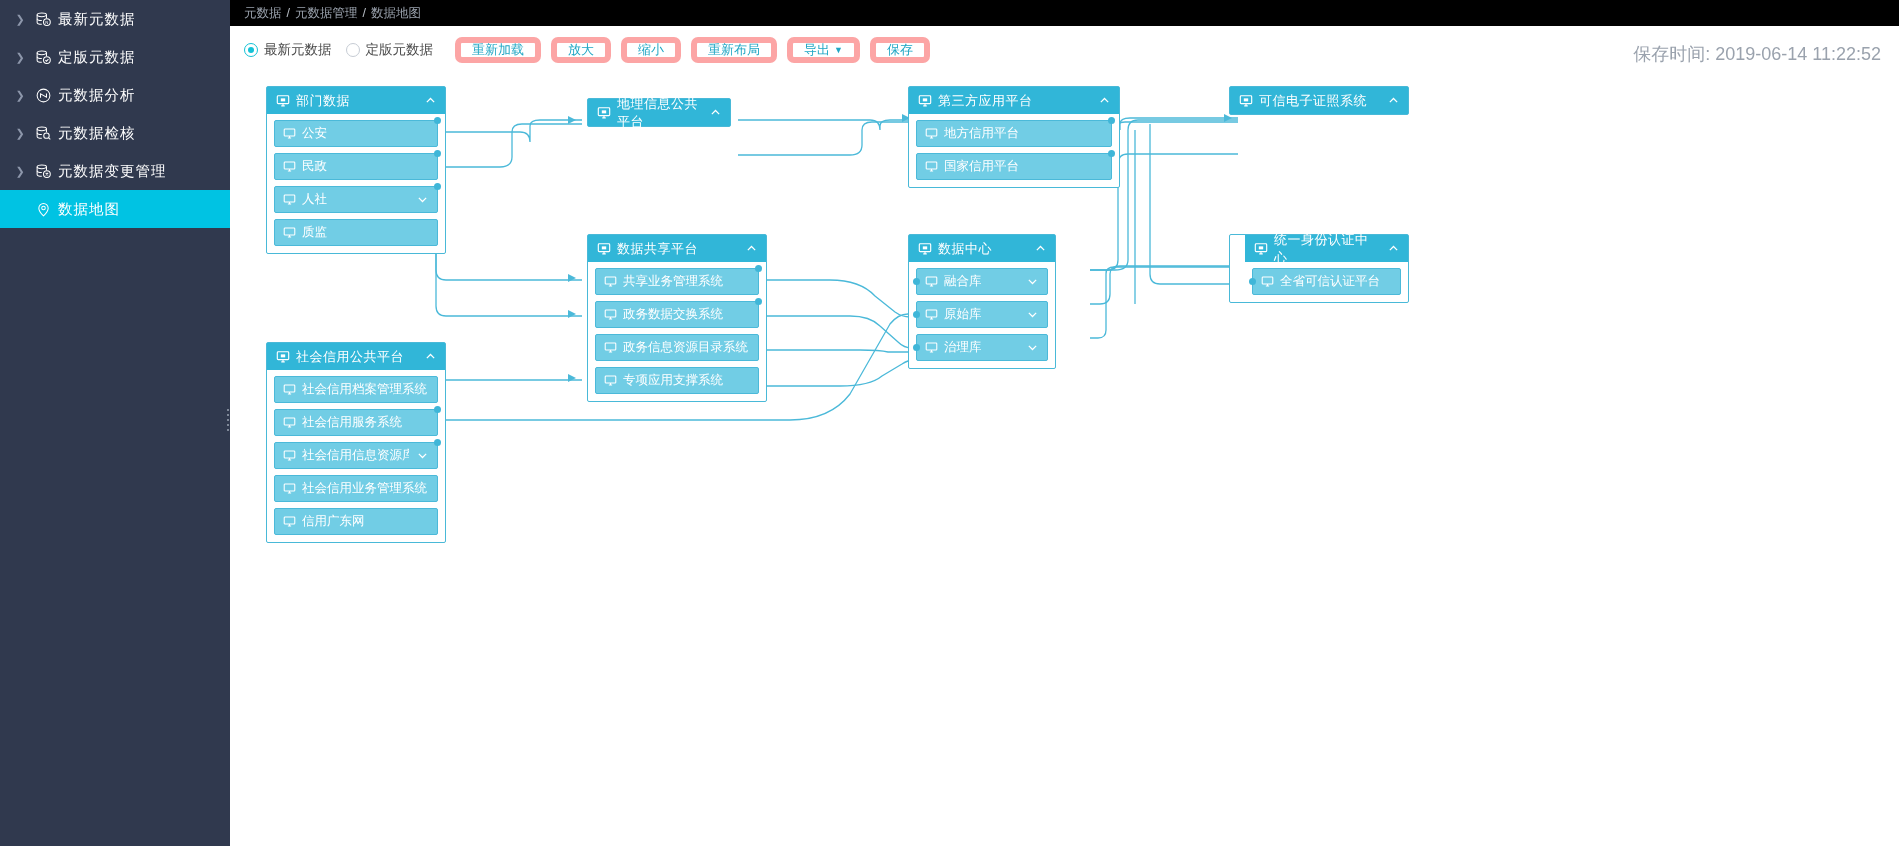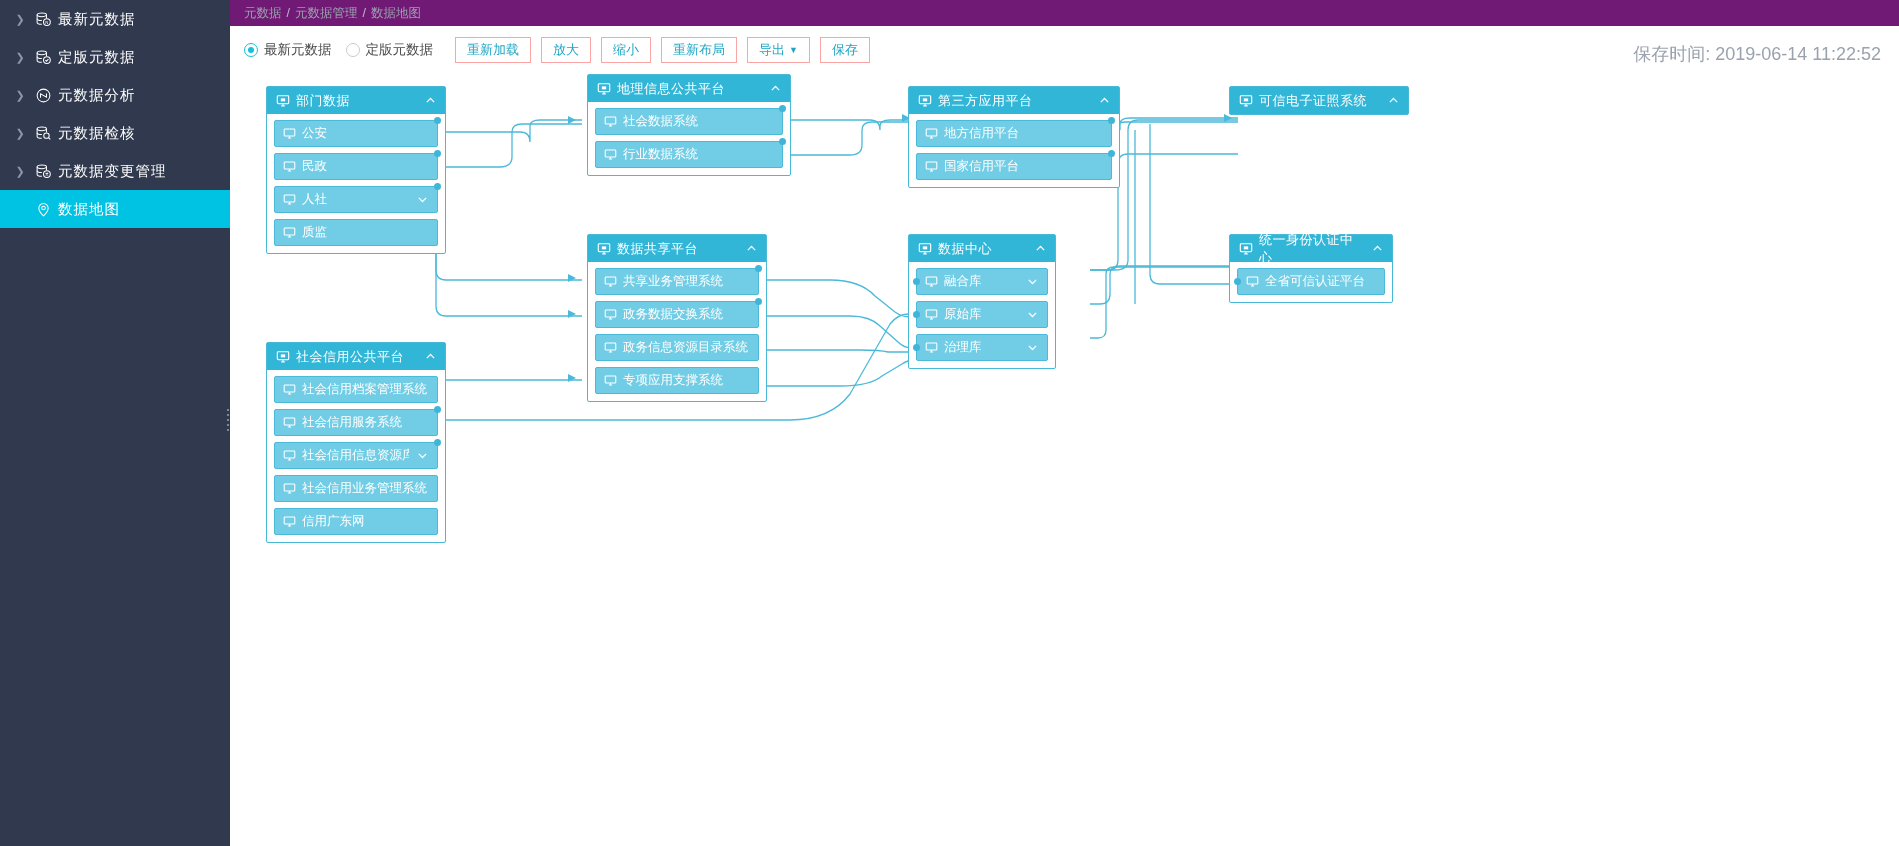--- a/index.html
+++ b/index.html
@@ -34,42 +34,42 @@
   .side-resizer {
     position: absolute; left: 224px; top: 400px; width: 8px; height: 40px;
     display: flex; flex-direction: column; align-items: center;
     justify-content: center; gap: 3px; cursor: col-resize; z-index: 40;
   }
   .side-resizer i { width: 2px; height: 2px; background: #9aa3b2; border-radius: 50%; display:block; }
 
   
   .main { flex: 1 1 auto; height: 846px; position: relative; background: #ffffff; }
   .breadcrumb {
-    height: 26px; background: #701a75; display: flex; align-items: center;
+    height: 26px; background: #000000; display: flex; align-items: center;
     padding-left: 14px; font-size: 12.5px; color: #9aa2ad; gap: 5px;
   }
   .breadcrumb .sep { color: #b9bfc7; }
   .breadcrumb .crumb { color: #9aa2ad; cursor: pointer; }
 
   .toolbar {
     height: 48px; display: flex; align-items: center;
     padding-left: 14px; gap: 10px; position: relative;
   }
   .radio-group { display: flex; align-items: center; gap: 14px; margin-right: 12px; }
   .radio { display: flex; align-items: center; gap: 6px; font-size: 13.5px; color: #4a4a4a; cursor: pointer; }
   .radio .dot {
     width: 14px; height: 14px; border-radius: 50%; border: 1px solid #c6ccd4;
     background: #fff; display: flex; align-items: center; justify-content: center;
   }
   .radio.checked .dot { border-color: #13c2d6; }
   .radio.checked .dot::after {
     content: ""; width: 6px; height: 6px; border-radius: 50%; background: #13c2d6;
   }
   .tbtn {
-    height: 26px; border: 1px solid #fca5a5; border-radius: 0; background: #fff;
+    height: 26px; border: 6px solid #fca5a5; border-radius: 7px; background: #fff;
     color: #1fa6c4; font-size: 13px; padding: 0 11px; display: flex;
     align-items: center; gap: 4px; cursor: pointer; white-space: nowrap;
   }
   .tbtn .caret { font-size: 9px; }
   .savetime {
     position: absolute; right: 18px; top: 16px;
     font-size: 18px; color: #9aa2ad;
   }
 
   
@@ -432,57 +432,35 @@
               <svg width="13" height="13" viewBox="0 0 16 16" fill="none" stroke="#fff" stroke-width="1.3">
                   <rect x="1.5" y="2.5" width="13" height="8.5" rx="1"></rect>
                   <path d="M6 13.5h4M8 11v2.5"></path>
                 </svg>
             </span>
             <span class="ntext">信用广东网</span>
           </div>
         </div>
       </div>
 
-      <div class="group" style="left:357px; top:0; width:204px;">
+      <div class="group" style="left:357px; top:24px; width:144px;">
         <div class="group-head">
           <span class="ico">
             <svg width="14" height="14" viewBox="0 0 16 16" fill="none" stroke="#fff" stroke-width="1.3">
               <rect x="1.5" y="2" width="13" height="9" rx="1"></rect>
                 <path d="M6 13.5h4M8 11v2.5"></path>
               <rect x="5.5" y="5" width="5" height="3.4" fill="#fff" stroke="none"></rect>
             </svg>
           </span>
           <span class="ghtitle">地理信息公共平台</span>
           <span class="ico">
             <svg width="13" height="13" viewBox="0 0 16 16" fill="none" stroke="#fff" stroke-width="1.5">
                 <path d="M3.5 10L8 5.5 12.5 10"></path>
               </svg>
           </span>
-        </div>
-        <div class="group-body">
-          <div class="node">
-            <span class="ico">
-              <svg width="13" height="13" viewBox="0 0 16 16" fill="none" stroke="#fff" stroke-width="1.3">
-                  <rect x="1.5" y="2.5" width="13" height="8.5" rx="1"></rect>
-                  <path d="M6 13.5h4M8 11v2.5"></path>
-                </svg>
-            </span>
-            <span class="ntext">社会数据系统</span>
-            <span class="port"></span>
-          </div>
-          <div class="node">
-            <span class="ico">
-              <svg width="13" height="13" viewBox="0 0 16 16" fill="none" stroke="#fff" stroke-width="1.3">
-                  <rect x="1.5" y="2.5" width="13" height="8.5" rx="1"></rect>
-                  <path d="M6 13.5h4M8 11v2.5"></path>
-                </svg>
-            </span>
-            <span class="ntext">行业数据系统</span>
-            <span class="port"></span>
-          </div>
         </div>
       </div>
 
       <div class="group" style="left:357px; top:160px; width:180px;">
         <div class="group-head">
           <span class="ico">
             <svg width="14" height="14" viewBox="0 0 16 16" fill="none" stroke="#fff" stroke-width="1.3">
               <rect x="1.5" y="2" width="13" height="9" rx="1"></rect>
                 <path d="M6 13.5h4M8 11v2.5"></path>
               <rect x="5.5" y="5" width="5" height="3.4" fill="#fff" stroke="none"></rect>
@@ -653,21 +631,21 @@
           </span>
           <span class="ghtitle">可信电子证照系统</span>
           <span class="ico">
             <svg width="13" height="13" viewBox="0 0 16 16" fill="none" stroke="#fff" stroke-width="1.5">
                 <path d="M3.5 10L8 5.5 12.5 10"></path>
               </svg>
           </span>
         </div>
       </div>
 
-      <div class="group" style="left:999px; top:160px; width:164px;">
+      <div class="group" style="left:999px; top:160px; width:180px;padding-left:15px;">
         <div class="group-head">
           <span class="ico">
             <svg width="14" height="14" viewBox="0 0 16 16" fill="none" stroke="#fff" stroke-width="1.3">
               <rect x="1.5" y="2" width="13" height="9" rx="1"></rect>
                 <path d="M6 13.5h4M8 11v2.5"></path>
               <rect x="5.5" y="5" width="5" height="3.4" fill="#fff" stroke="none"></rect>
             </svg>
           </span>
           <span class="ghtitle">统一身份认证中心</span>
           <span class="ico">

